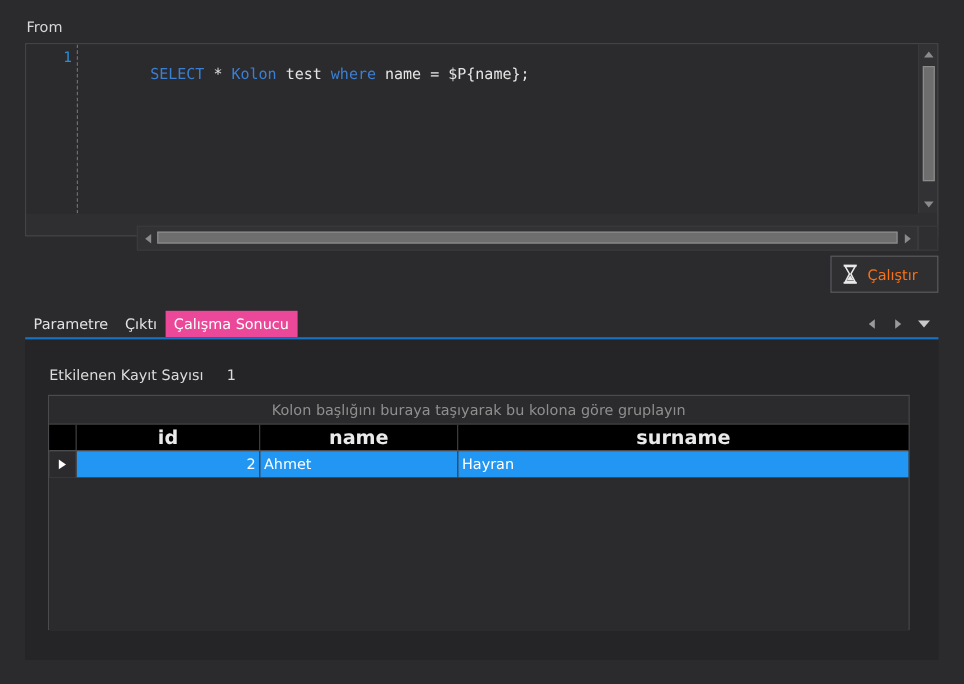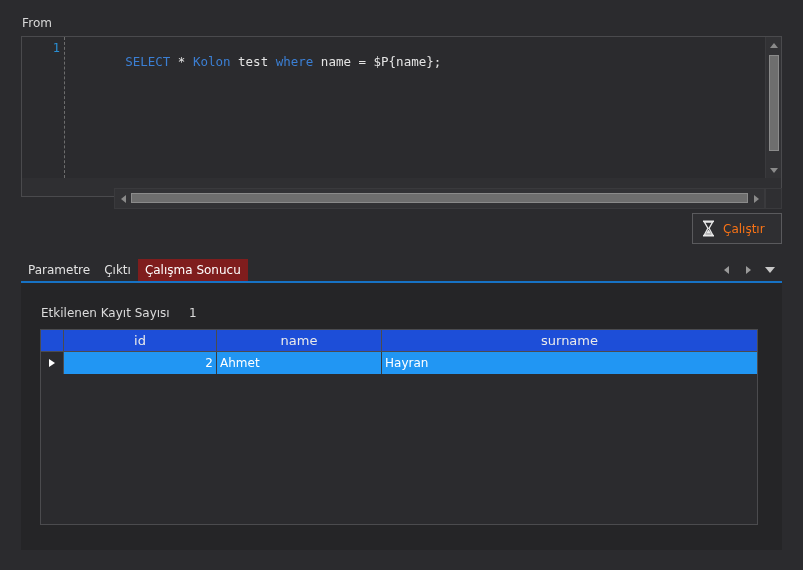--- a/index.html
+++ b/index.html
@@ -234,21 +234,21 @@
   .tab {
     display: flex;
     align-items: center;
     padding: 0 7px;
     font-size: 12px;
     color: #e2e2e2;
     cursor: pointer;
     white-space: nowrap;
   }
   .tab.active {
-    background: #7f1d1d;
+    background: #ec4899;
     color: #ffffff;
   }
   .tab-underline {
     position: absolute;
     left: 0;
     right: 0;
     top: 22px;
     height: 2px;
     background: #1772c4;
   }
@@ -334,25 +334,26 @@
   .header-row {
     display: flex;
     height: 21px;
     background: #1e1e20;
     border-bottom: 1px solid #4b4b4e;
   }
   .hcell {
     display: flex;
     align-items: center;
     justify-content: center;
-    font-size: 13px;
+    font-size: 16px;
     color: #eaeaea;
     border-right: 1px solid #4b4b4e;
     box-sizing: border-box;
-    background: #1d4ed8;
+    background: #000000;
+    font-weight: bold;
   }
   .hcell.gutter { width: 23px; }
   .hcell.c-id { width: 153px; }
   .hcell.c-name { width: 165px; }
   .hcell.c-surname { flex: 1; border-right: none; }
 
   .data-row {
     display: flex;
     height: 22px;
     background: #2196f3;
@@ -466,20 +467,21 @@
 </div>
 
 <div class="result-panel">
 
   <div class="affected-row">
     <div class="affected-label">Etkilenen Kayıt Sayısı</div>
     <div class="affected-value">1</div>
   </div>
 
   <div class="grid">
+    <div class="group-panel">Kolon başlığını buraya taşıyarak bu kolona göre gruplayın</div>
 
     <div class="header-row">
       <div class="hcell gutter"></div>
       <div class="hcell c-id">id</div>
       <div class="hcell c-name">name</div>
       <div class="hcell c-surname">surname</div>
     </div>
 
     <div class="data-row">
       <div class="dcell gutter">

